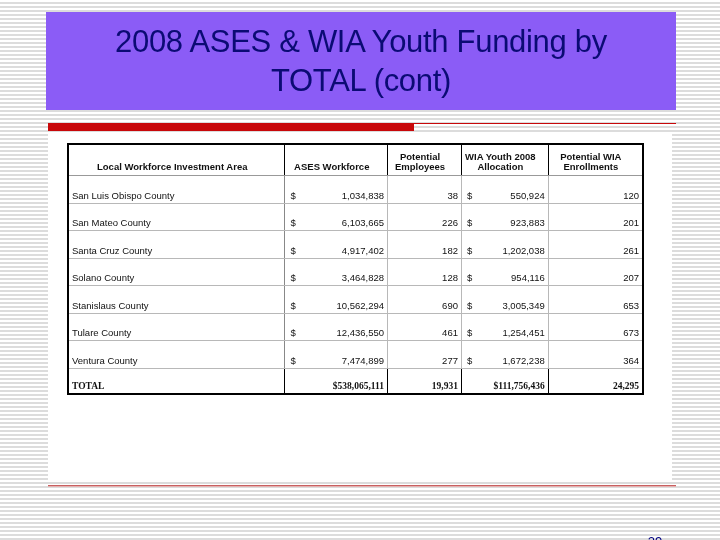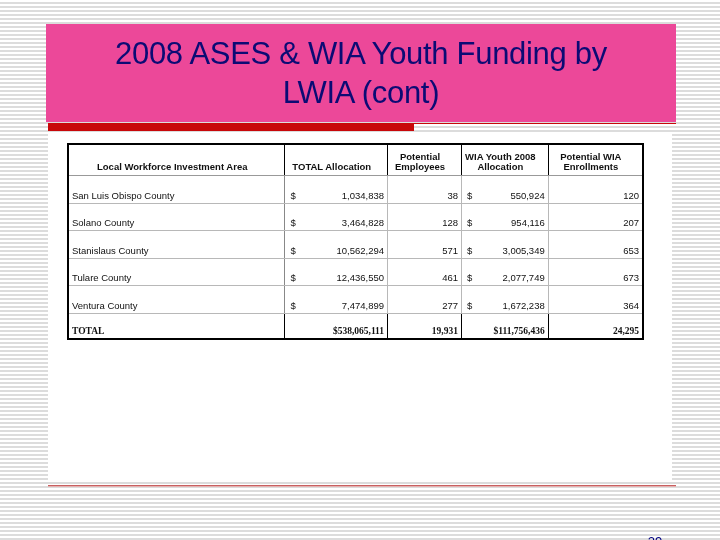--- a/index.html
+++ b/index.html
@@ -3,22 +3,22 @@
 <meta charset="utf-8">
 <style>
   html, body { margin: 0; padding: 0; }
   body {
     width: 720px; height: 540px; position: relative; overflow: hidden;
     background-color: #ffffff;
     background-image: repeating-linear-gradient(to bottom, #ffffff 0px, #ffffff 2px, #dcdcdc 2px, #dcdcdc 4px);
     font-family: "Liberation Sans", sans-serif;
   }
   .title-box {
-    position: absolute; left: 46px; top: 24px; width: 630px; height: 98px;
-    background: #ec4899;
+    position: absolute; left: 46px; top: 12px; width: 630px; height: 98px;
+    background: #8b5cf6;
     display: flex; align-items: center; justify-content: center; text-align: center;
   }
   .title-text {
     color: #0b0b74; font-size: 31px; line-height: 39px; letter-spacing: -0.3px;
     font-family: "Liberation Sans", sans-serif;
   }
   .red-bar { position: absolute; left: 48px; top: 123px; width: 366px; height: 8px; background: #c8080a; }
   .red-line { position: absolute; left: 414px; top: 123px; width: 262px; height: 1px; background: #c8080a; }
   .content-panel { position: absolute; left: 48px; top: 132px; width: 624px; height: 350px; background: #ffffff; }
   .bottom-rule { position: absolute; left: 48px; top: 485px; width: 628px; height: 1px; background: #c86060; }
@@ -53,72 +53,86 @@
   col.c3 { width: 74px; }
   col.c4 { width: 87px; }
   col.c5 { width: 95px; }
 </style>
 </head>
 <body>
 
 <div class="title-box">
   <div class="title-text">
     <div>2008 ASES &amp; WIA Youth Funding by</div>
-    <div>LWIA (cont)</div>
+    <div>TOTAL (cont)</div>
   </div>
 </div>
 <div class="red-bar"></div>
 <div class="red-line"></div>
 
 <div class="content-panel"></div>
 
 <table class="funding">
   <colgroup>
     <col class="c1">
       <col class="c2">
       <col class="c3">
       <col class="c4">
       <col class="c5">
   </colgroup>
   <thead>
     <tr>
       <th>Local Workforce Investment Area</th>
-      <th>TOTAL Allocation</th>
+      <th>ASES Workforce</th>
       <th>Potential Employees</th>
       <th>WIA Youth 2008 Allocation</th>
       <th style="border-right:none;">Potential WIA Enrollments</th>
     </tr>
   </thead>
   <tbody>
     <tr>
       <td class="area">San Luis Obispo County</td>
       <td class="num"><span class="dollar">$</span><span>1,034,838</span></td>
       <td class="num">38</td>
       <td class="num"><span class="dollar">$</span><span>550,924</span></td>
       <td class="num enroll">120</td>
     </tr>
     <tr>
+      <td class="area">San Mateo County</td>
+      <td class="num"><span class="dollar">$</span><span>6,103,665</span></td>
+      <td class="num">226</td>
+      <td class="num"><span class="dollar">$</span><span>923,883</span></td>
+      <td class="num enroll">201</td>
+    </tr>
+    <tr>
+      <td class="area">Santa Cruz County</td>
+      <td class="num"><span class="dollar">$</span><span>4,917,402</span></td>
+      <td class="num">182</td>
+      <td class="num"><span class="dollar">$</span><span>1,202,038</span></td>
+      <td class="num enroll">261</td>
+    </tr>
+    <tr>
       <td class="area">Solano County</td>
       <td class="num"><span class="dollar">$</span><span>3,464,828</span></td>
       <td class="num">128</td>
       <td class="num"><span class="dollar">$</span><span>954,116</span></td>
       <td class="num enroll">207</td>
     </tr>
     <tr>
       <td class="area">Stanislaus County</td>
       <td class="num"><span class="dollar">$</span><span>10,562,294</span></td>
-      <td class="num">571</td>
+      <td class="num">690</td>
       <td class="num"><span class="dollar">$</span><span>3,005,349</span></td>
       <td class="num enroll">653</td>
     </tr>
     <tr>
       <td class="area">Tulare County</td>
       <td class="num"><span class="dollar">$</span><span>12,436,550</span></td>
       <td class="num">461</td>
-      <td class="num"><span class="dollar">$</span><span>2,077,749</span></td>
+      <td class="num"><span class="dollar">$</span><span>1,254,451</span></td>
       <td class="num enroll">673</td>
     </tr>
     <tr>
       <td class="area">Ventura County</td>
       <td class="num"><span class="dollar">$</span><span>7,474,899</span></td>
       <td class="num">277</td>
       <td class="num"><span class="dollar">$</span><span>1,672,238</span></td>
       <td class="num enroll">364</td>
     </tr>
     <tr class="total">

